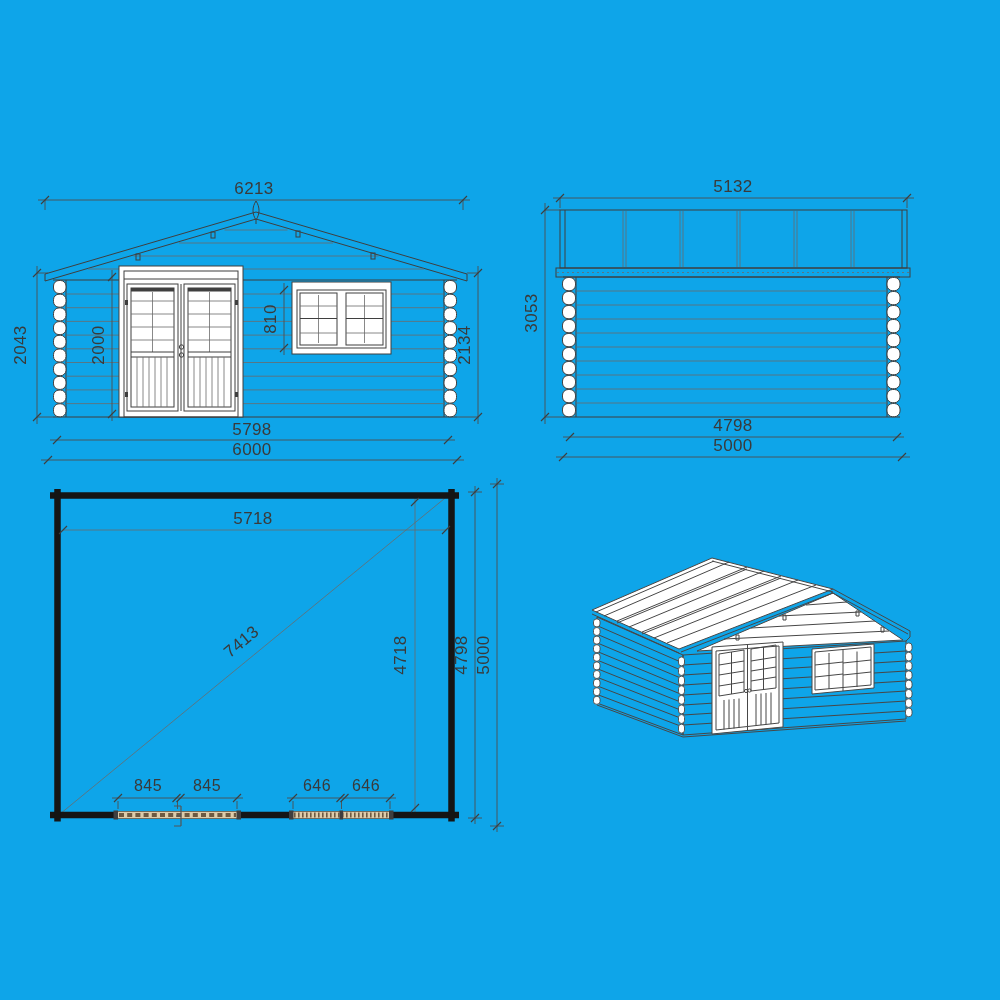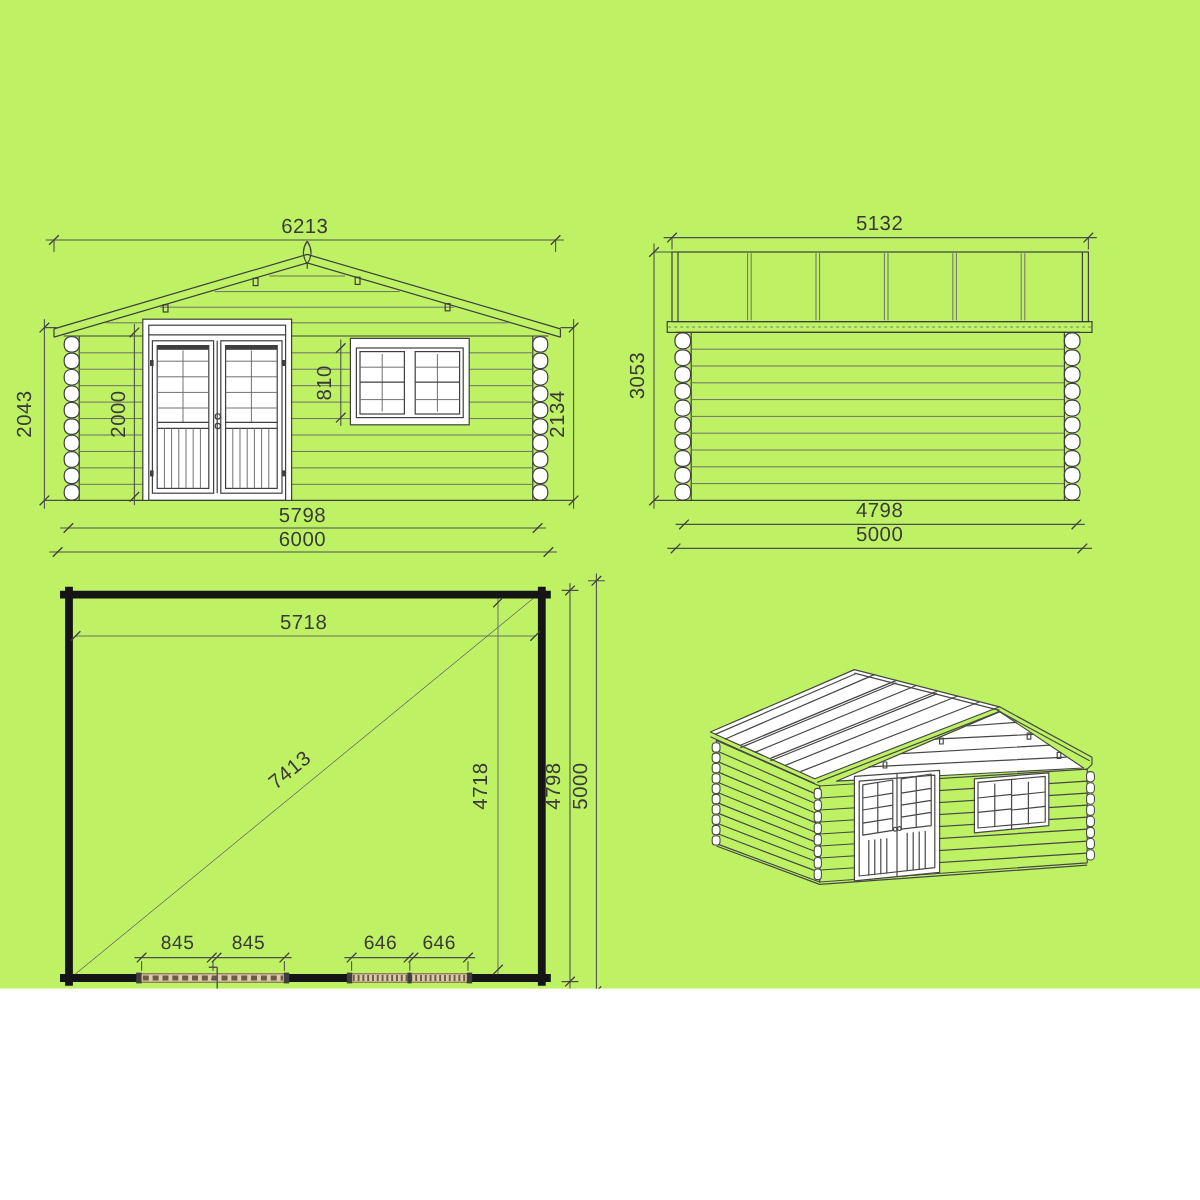--- a/index.html
+++ b/index.html
@@ -1,16 +1,16 @@
 <!DOCTYPE html>
 <html><head>
 <meta charset="utf-8">
 <style>
   html,body{margin:0;padding:0;background:#ffffff;}
-  .canvas{position:relative;width:1000px;height:824px;background:#bef264;overflow:hidden;}
+  .canvas{position:relative;width:1000px;height:1000px;background:#0ea5e9;overflow:hidden;}
   svg{display:block;}
   svg text{font-family:"Liberation Sans", sans-serif;fill:#3a3a3a;letter-spacing:0.4px;}
   .t{font-size:17px;}
   .ts{font-size:16px;}
   .ln{stroke:#3f3f3f;stroke-width:1;fill:none;}
   .thin{stroke:#6b6b6b;stroke-width:0.8;fill:none;}
   .dim{stroke:#4f4f4f;stroke-width:0.9;fill:none;}
   .tick{stroke:#3f3f3f;stroke-width:1.1;fill:none;}
   .wall{stroke:#151515;stroke-width:6.5;fill:none;}
   .white{fill:#ffffff;stroke:#3f3f3f;stroke-width:1;}

